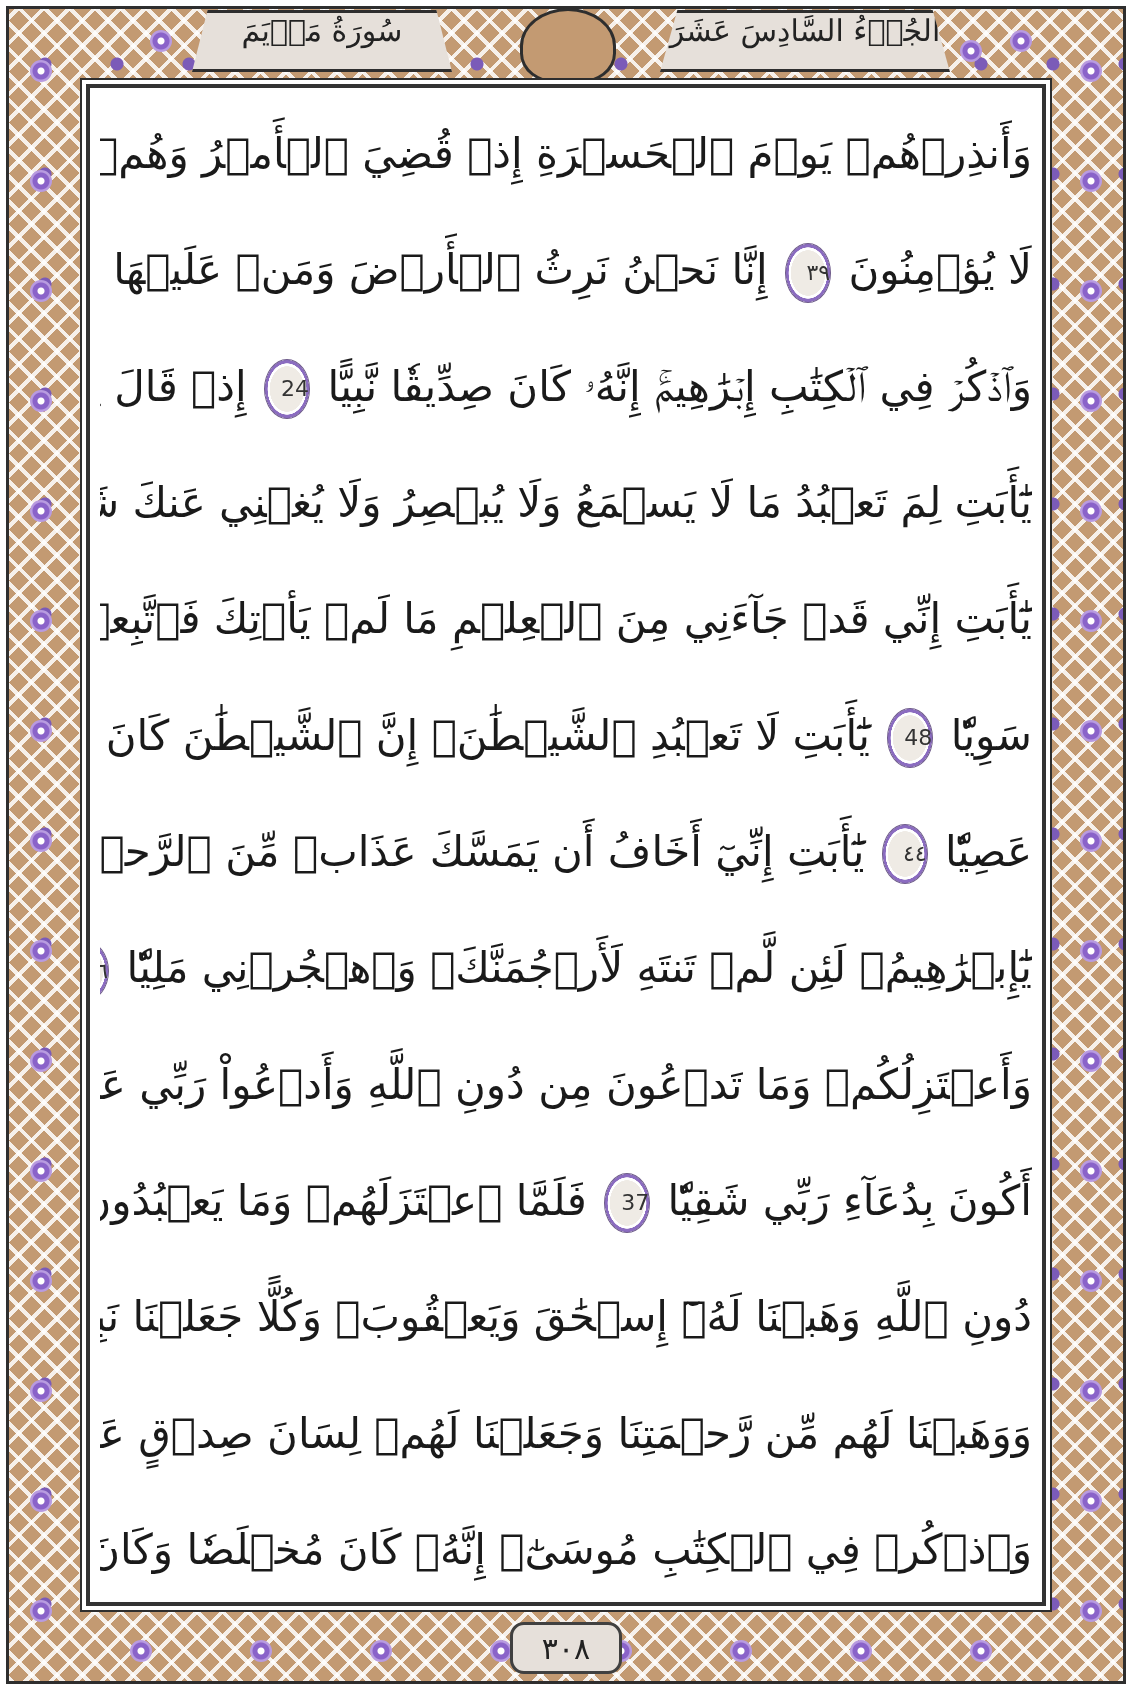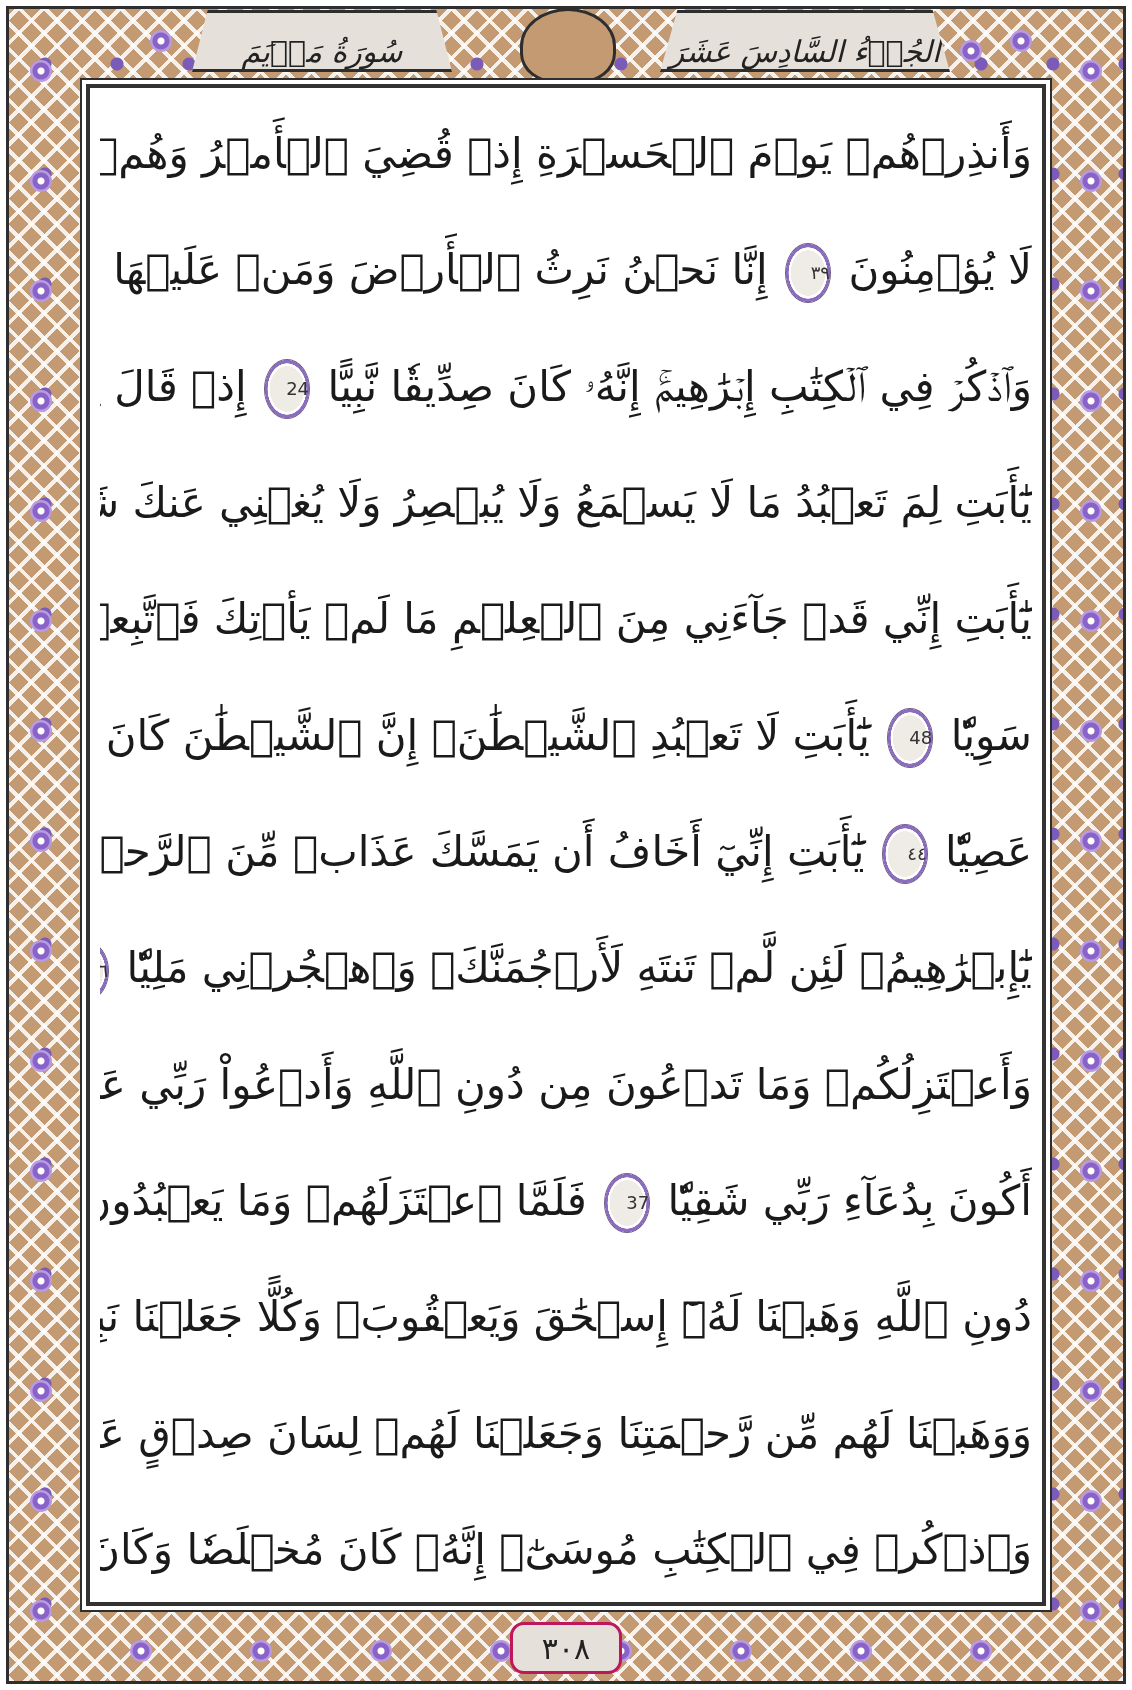--- a/index.html
+++ b/index.html
@@ -24,23 +24,23 @@
     position:absolute; width:22px; height:22px; border-radius:50%;
     background: radial-gradient(circle, #ffffff 0 3px, #8a63c9 4px 8px, #b89be0 9px 11px, transparent 12px);
   }
   
   .banner {
     position:absolute; top:10px; height:62px;
     background:#e6e0da;
     border-top:3px solid #2e2e2e;
     border-bottom:3px solid #2e2e2e;
     box-sizing:border-box;
-    display:flex; align-items:flex-end; justify-content:center;
+    display:flex; align-items:flex-start; justify-content:center;
     font-family: "DejaVu Serif", serif;
-    font-size:30px; color:#222;font-style:italic;
+    font-size:30px; color:#222;
   }
   .banner.left  { left:192px; width:260px; clip-path: polygon(6% 0, 94% 0, 100% 100%, 0 100%); }
   .banner.right { left:660px; width:290px; clip-path: polygon(6% 0, 94% 0, 100% 100%, 0 100%); }
   .header-medallion {
     position:absolute; top:8px; left:520px; width:90px; height:70px;
     background:#c39a72;
     border-radius:50% 50% 40% 40%;
     border:3px solid #2e2e2e;
   }
   
@@ -60,27 +60,27 @@
     direction:rtl; text-align:justify; text-align-last:justify;
     font-family: "DejaVu Sans", sans-serif;
     font-size:42px; line-height:84px; height:84px;
     color:#1a1a1a; white-space:nowrap; overflow:hidden;
   }
   .ayah {
     display:inline-block; width:44px; height:58px; vertical-align:middle;
     border-radius:50%;
     background: radial-gradient(ellipse at center, #efebe5 0 55%, #ffffff 56% 62%, #8b6cc0 63% 70%, #ffffff 71%);
     border:1.5px solid #6d5a8a;
-    font-size:18px; line-height:58px; text-align:center; color:#333;
+    font-size:22px; line-height:58px; text-align:center; color:#333;
     margin:0 4px;
   }
   
   .footer-plate {
     position:absolute; left:510px; top:1622px; width:112px; height:52px;
-    background:#e6e0da; border:3px solid #be185d; border-radius:14px;
+    background:#e6e0da; border:3px solid #404040; border-radius:14px;
     box-sizing:border-box;
     display:flex; align-items:center; justify-content:center;
     font-family:Liberation Sans, sans-serif; font-size:30px; color:#222;
   }
 </style>
 </head>
 <body>
 
 <div class="border-outer"></div>
 

